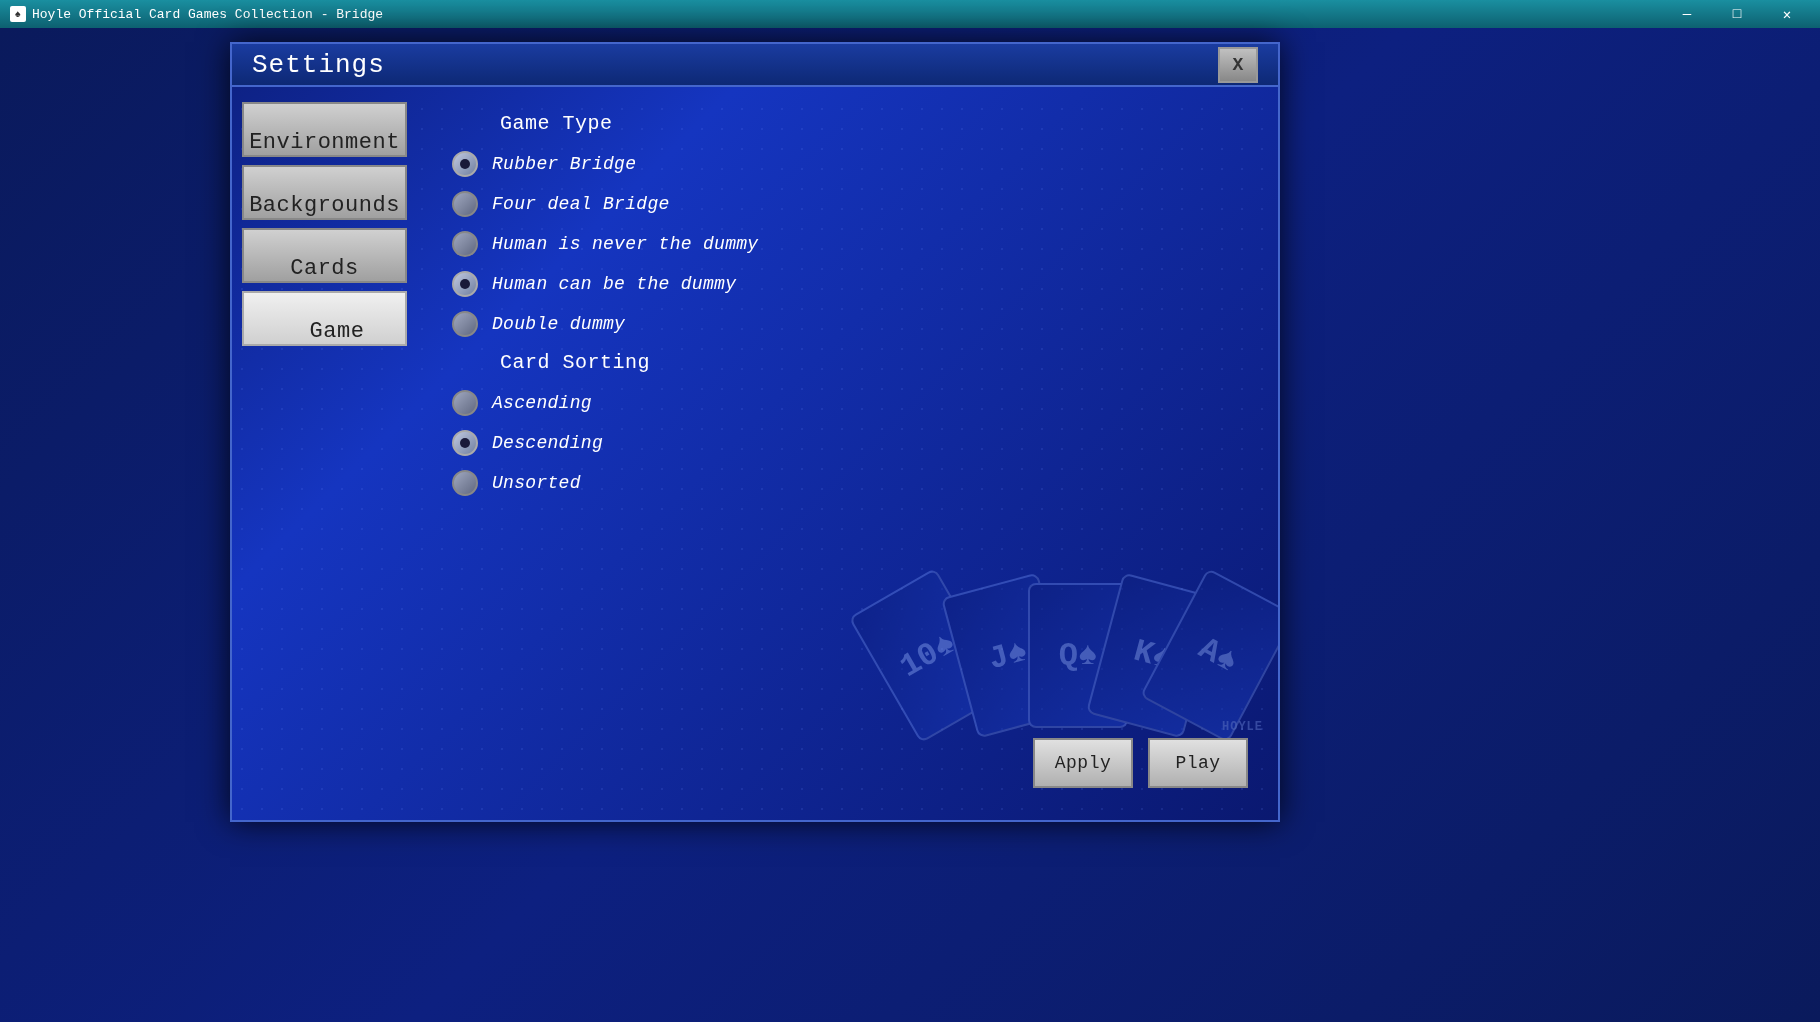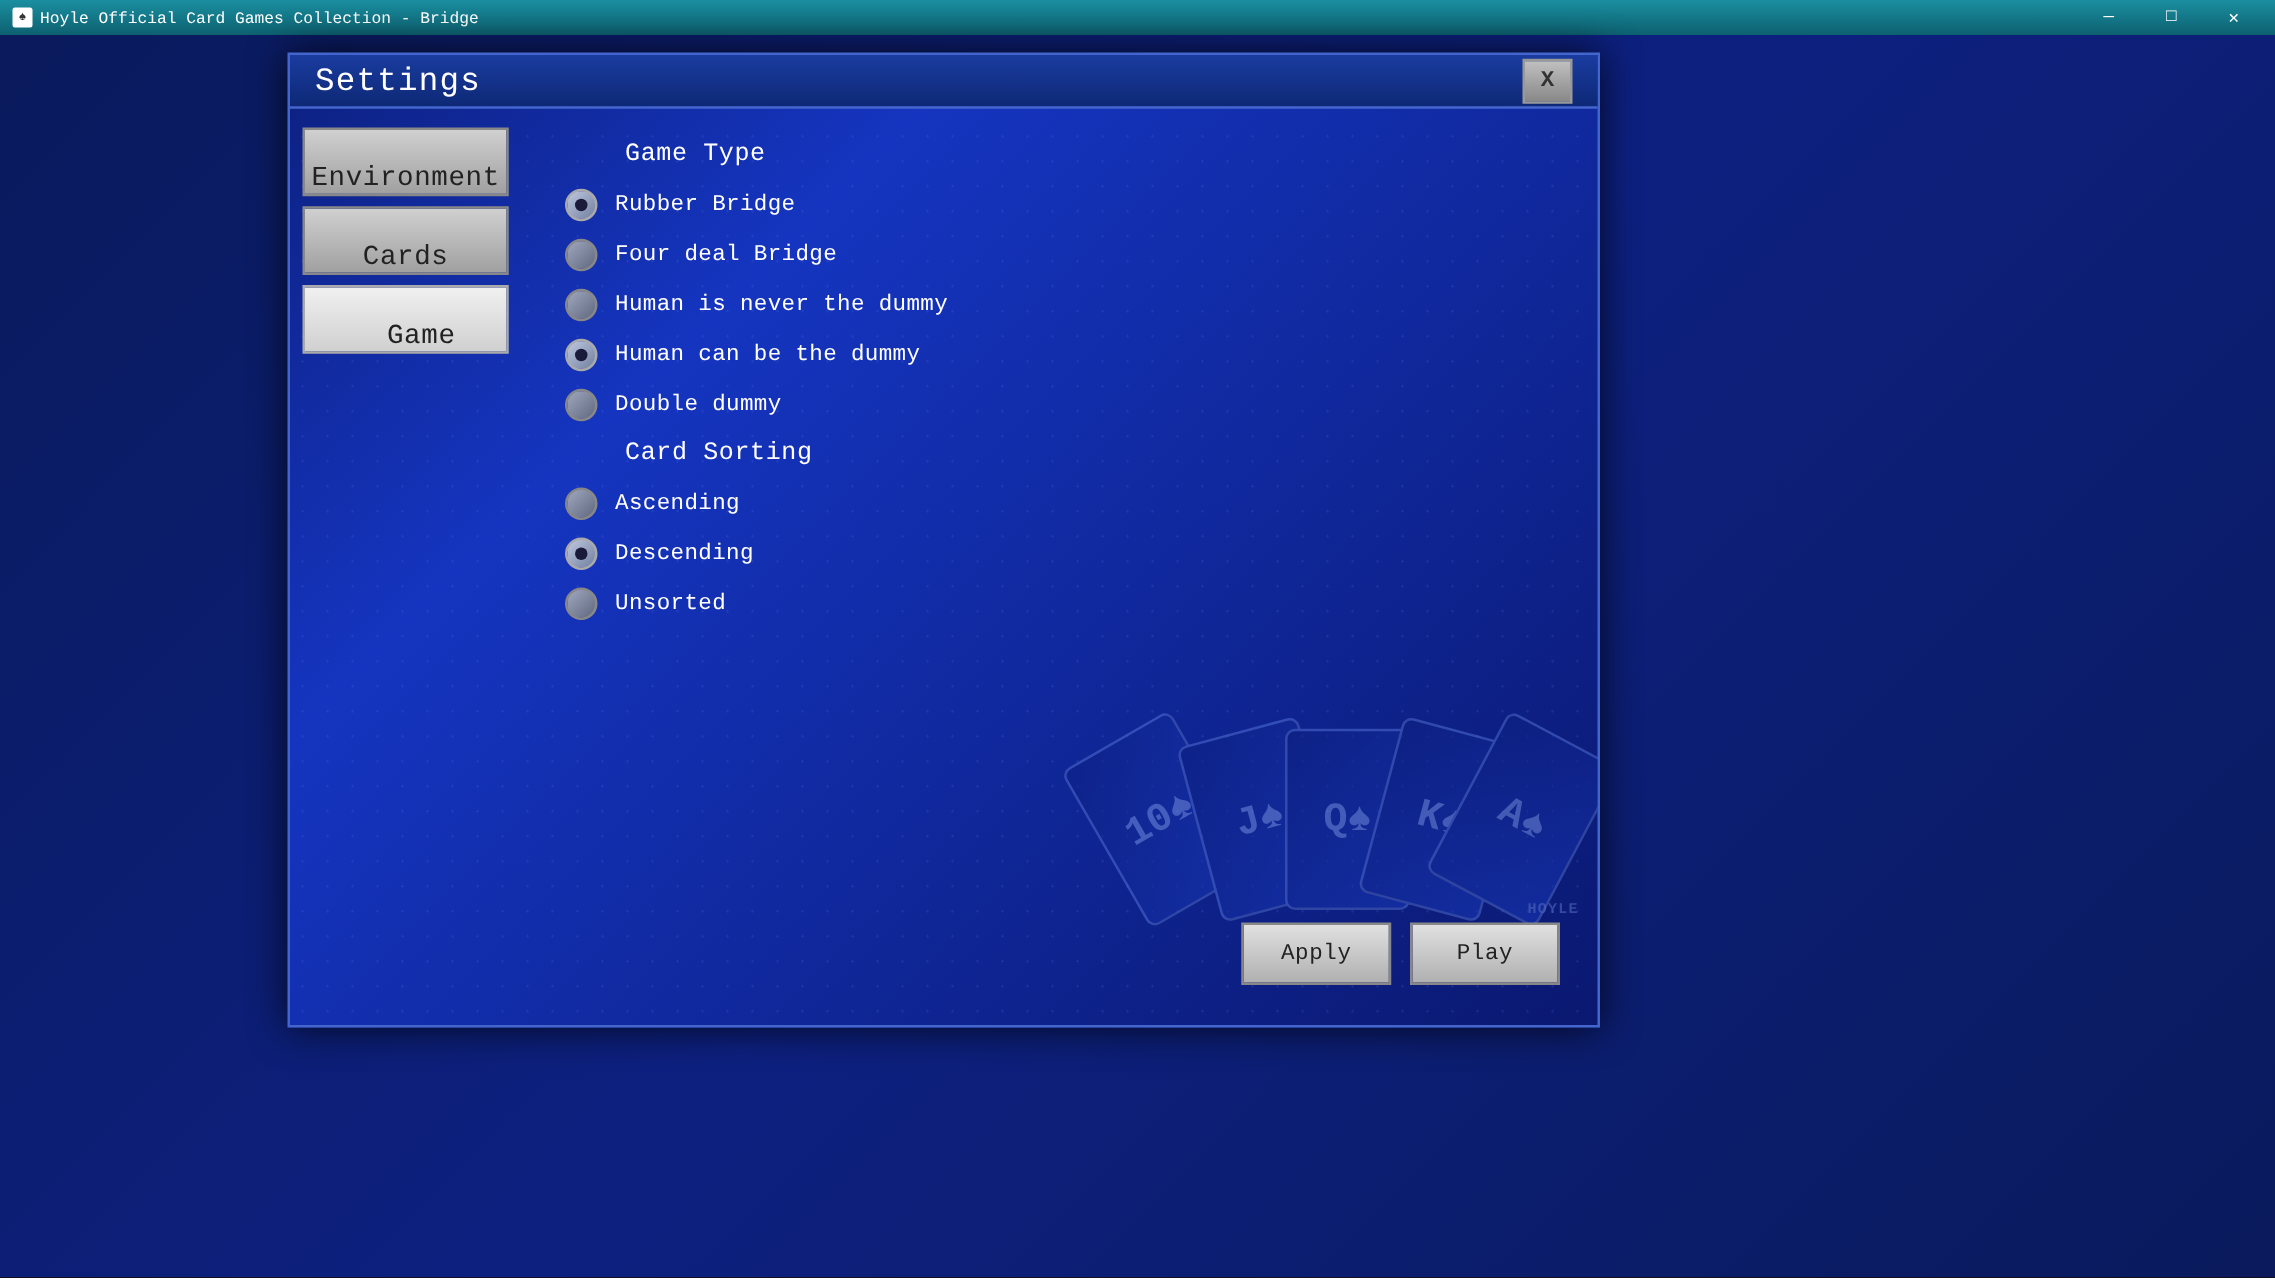--- a/index.html
+++ b/index.html
@@ -195,20 +195,21 @@
       letter-spacing: 0.5px;
       margin-left: 48px;
     }
 
     
     .radio-option {
       display: flex;
       align-items: center;
       margin-bottom: 14px;
       cursor: pointer;
+      font-style: italic;
     }
 
     .radio-circle {
       width: 26px;
       height: 26px;
       border-radius: 50%;
       border: 2px solid #888;
       background: linear-gradient(135deg, #a0a8c0, #606880);
       margin-right: 14px;
       position: relative;
@@ -245,21 +246,21 @@
     
     .bottom-buttons {
       position: absolute;
       bottom: 20px;
       right: 30px;
       display: flex;
       gap: 15px;
     }
 
     .action-btn {
-      width: 120px;
+      width: 100px;
       height: 50px;
       background: linear-gradient(to bottom, #e0e0e0, #b0b0b0);
       border: 2px solid #888;
       display: flex;
       align-items: center;
       justify-content: center;
       cursor: pointer;
       font-size: 18px;
       color: #222;
       font-weight: 500;
@@ -335,20 +336,23 @@
     <div class="close-btn">X</div>
   </div>
 
   <div class="settings-body">
 
     <div class="sidebar">
       <div class="sidebar-btn">
         <span>Environment</span>
       </div>
       <div class="sidebar-btn">
+        <span>Backgrounds</span>
+      </div>
+      <div class="sidebar-btn">
         <span>Cards</span>
       </div>
       <div class="sidebar-btn active">
         <span>Game</span>
       </div>
     </div>
 
     <div class="content-area">
 
       <div>

